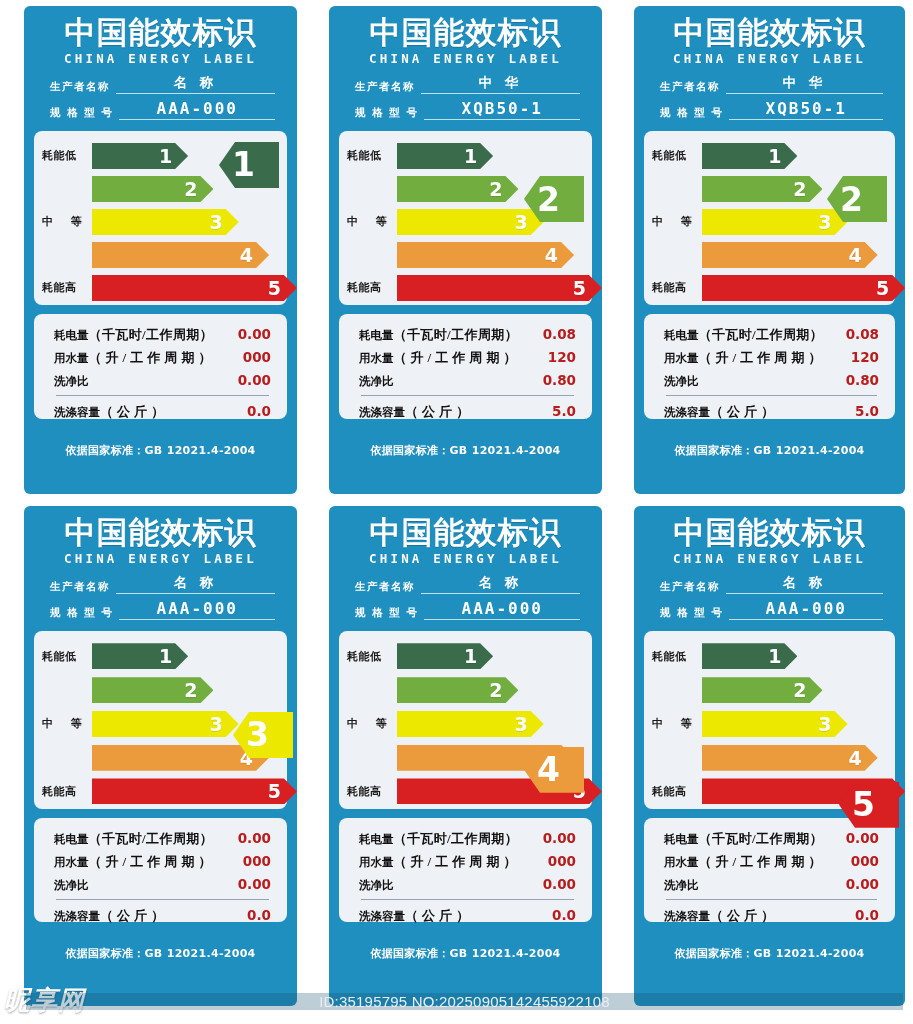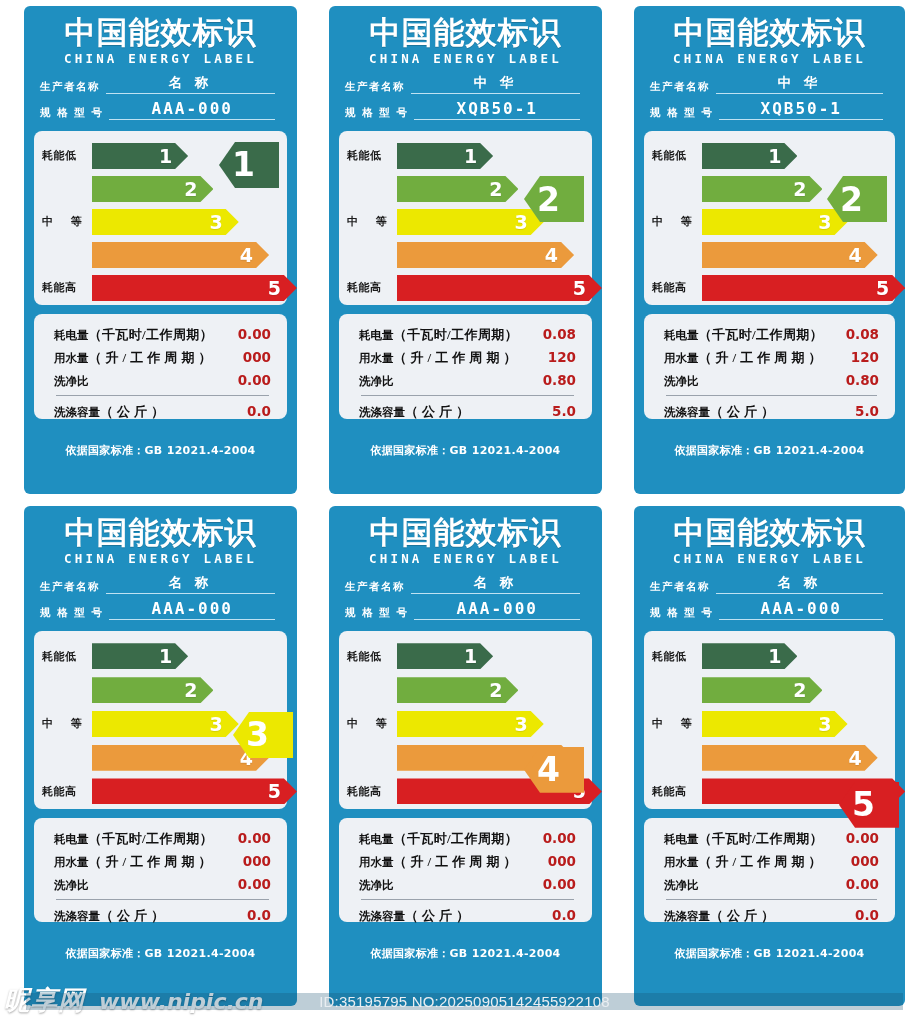--- a/index.html
+++ b/index.html
@@ -36,21 +36,21 @@
     font-family:"DejaVu Sans","Liberation Sans",sans-serif;
     text-shadow:0 1px 0 rgba(0,0,0,.18);
     white-space:nowrap;
   }
   .title-en{
     color:#ffffff;font-weight:bold;font-size:12.5px;letter-spacing:3.2px;
     margin-top:2px;white-space:nowrap;
     font-family:"DejaVu Sans Mono","Liberation Mono",monospace;
   }
   
-  .maker{margin:8px 0 0 0;padding:0 22px 0 16px;}
+  .maker{margin:8px 0 0 0;padding:0 22px 0 26px;}
   .mrow{
     display:flex;align-items:flex-end;justify-content:flex-start;
     color:#ffffff;font-size:11px;margin-bottom:5px;white-space:nowrap;
   }
   .mlabel{
     flex:0 0 auto;font-weight:bold;letter-spacing:1.5px;font-size:10.5px;
     font-family:"DejaVu Sans","Liberation Sans",sans-serif;
     padding-right:6px;
   }
   .mvalue{
@@ -551,16 +551,15 @@
         </div>
         <div class="foot">
           <span class="footx">依据国家标准：GB 12021.4-2004</span>
         </div>
       </div>
     </div>
   </div>
 
 <div class="wm">
   <span class="cn">昵享网</span>
-  <span class="url">www.nipic.cn</span>
 </div>
 
 <div class="idbar">ID:35195795 NO:20250905142455922108</div>
 
 </body></html>

